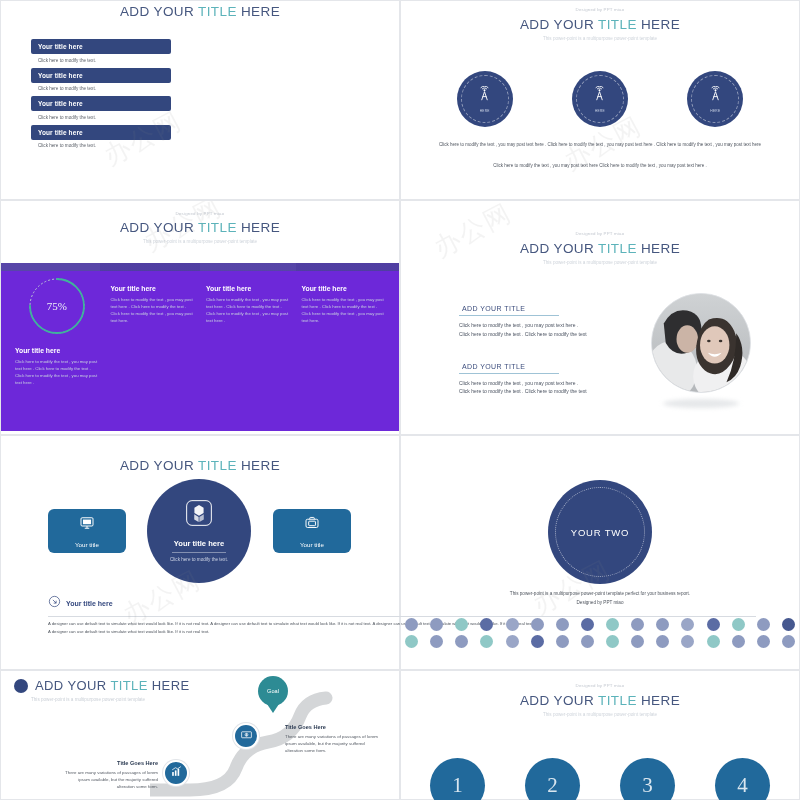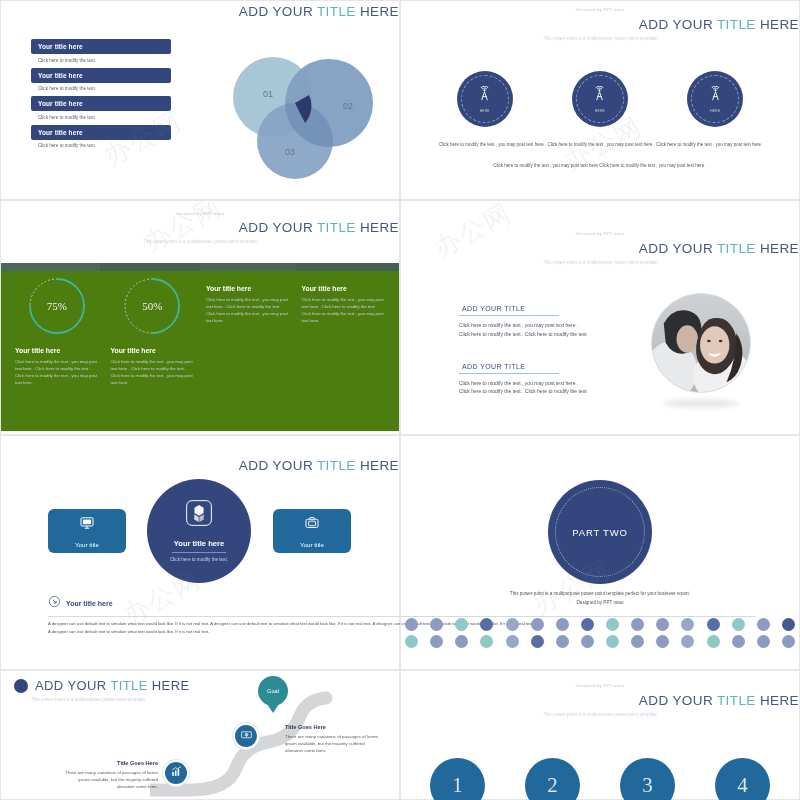--- a/index.html
+++ b/index.html
@@ -26,21 +26,21 @@
 
   
   .designed-by {
     text-align: center;
     font-size: 4.4px;
     color: #c2c7cf;
     letter-spacing: .2px;
     margin-top: 6px;
   }
   .slide-title {
-    text-align: right;
+    text-align: center;
     font-size: 13.5px;
     letter-spacing: .4px;
     color: #46577f;
     font-weight: 400;
   }
   .slide-title .t-accent { color: #5cb3ba; }
   .sub-line {
     text-align: center;
     font-size: 4.6px;
     color: #cfd4db;
@@ -95,21 +95,21 @@
   }
   .s2-para2 {
     position: absolute; left: 34px; right: 34px; top: 162px;
     font-size: 4.5px; color: #4e545e; text-align: center;
   }
 
   
   .s3-top { padding-top: 4px; }
   .s3-band {
     position: absolute; left: 0; right: 0; top: 62px; bottom: 3px;
-    background: #4d7c0f;
+    background: #6d28d9;
   }
   .s3-band::before {
     content: ""; position: absolute; left: 0; right: 0; top: 0; height: 8px;
     background: linear-gradient(90deg,#4a5a88 0 25%,#3c4d7d 25% 50%,#475886 50% 74%,#3c4d7d 74% 100%);
     opacity: .6;
   }
   .s3-cols { display: flex; height: 100%; padding: 12px 8px 0 8px; }
   .s3-col { flex: 1; padding: 0 6px; text-align: left; }
   .ring-wrap { display: flex; justify-content: center; }
   .ring { width: 62px; height: 62px; position: relative; }
@@ -248,35 +248,20 @@
       <div>
         <div class="s1-bar">Your title here</div>
         <div class="s1-note">Click here to modify the text.</div>
       </div>
       <div>
         <div class="s1-bar">Your title here</div>
         <div class="s1-note">Click here to modify the text.</div>
       </div>
     </div>
 
-    <div class="venn">
-      <svg viewBox="0 0 160 130">
-        <circle cx="50" cy="48" r="40" fill="#a7c7d7"></circle>
-        <circle cx="106" cy="54" r="44" fill="#a7c7d7" opacity=".92"></circle>
-        <circle cx="72" cy="92" r="38" fill="#a7c7d7" opacity=".92"></circle>
-        <g style="mix-blend-mode:multiply">
-          <circle cx="106" cy="54" r="44" fill="#9aa5d0" opacity=".55"></circle>
-          <circle cx="72" cy="92" r="38" fill="#9aa5d0" opacity=".45"></circle>
-        </g>
-        <path d="M72,54 L86,46 A26,26 0 0 1 82,74 Z" fill="#2b3a6b"></path>
-        <text class="venn-label" x="40" y="48">01</text>
-        <text class="venn-label" x="120" y="60">02</text>
-        <text class="venn-label" x="62" y="106">03</text>
-      </svg>
-    </div>
 
     <div class="wm" style="left:100px;top:120px">办公网</div>
   </div>
 
   <div class="slide">
     <div class="designed-by">Designed by PPT miao</div>
     <div class="slide-title" style="margin-top:5px">
       <span>ADD YOUR </span><span class="t-accent">TITLE</span><span> HERE</span>
     </div>
     <div class="sub-line">This power-point is a multipurpose power-point template</div>
@@ -338,29 +323,20 @@
                   <circle cx="31" cy="31" r="27" fill="none" stroke="#b9c2d8" stroke-width="1" stroke-dasharray="2 2"></circle>
                   <circle cx="31" cy="31" r="27" fill="none" stroke="#3fb39b" stroke-width="1.8" stroke-dasharray="127 169" stroke-linecap="round"></circle>
                 </svg>
             <div class="pct">75%</div>
           </div>
             </div>
           <div class="s3-h">Your title here</div>
           <div class="s3-b">Click here to modify the text , you may post text here . Click here to modify the text . Click here to modify the text , you may post text here .</div>
         </div>
         <div class="s3-col">
-          <div class="ring-wrap">
-              <div class="ring">
-            <svg width="62" height="62">
-                  <circle cx="31" cy="31" r="27" fill="none" stroke="#b9c2d8" stroke-width="1" stroke-dasharray="2 2"></circle>
-                  <circle cx="31" cy="31" r="27" fill="none" stroke="#3fb39b" stroke-width="1.8" stroke-dasharray="85 211" stroke-linecap="round"></circle>
-                </svg>
-            <div class="pct">50%</div>
-          </div>
-            </div>
           <div class="s3-h">Your title  here</div>
           <div class="s3-b">Click here to modify the text , you may post text here . Click here to modify the text . Click here to modify the text , you may post text here.</div>
         </div>
         <div class="s3-col">
           <div class="s3-h">Your title here</div>
           <div class="s3-b">Click here to modify the text , you may post text here . Click here to modify the text . Click here to modify the text , you may post text here .</div>
         </div>
         <div class="s3-col">
           <div class="s3-h">Your title here</div>
           <div class="s3-b">Click here to modify the text , you may post text here . Click here to modify the text . Click here to modify the text , you may post text here.</div>
@@ -483,21 +459,21 @@
       </span>
       <span class="ttl">Your title here</span>
     </div>
     <div class="s5-rule"></div>
     <div class="s5-p">A designer can use default text to simulate what text would look like. If it is not real text. A designer can use default text to simulate what text would look like. If it is not real text. A designer can use default text to simulate what text would look like. If it is not real text.</div>
     <div class="s5-p" style="margin-top:1px">A designer can use default text to simulate what text would look like. If it is not real text.</div>
   </div>
   <div class="wm" style="left:120px;top:580px">办公网</div>
 
   <div class="pt-circle" style="pointer-events:auto">
-    <span class="t">PART TWO</span>
+    <span class="t">YOUR TWO</span>
   </div>
   <div class="pt-sub">
     <div>This power-point is a multipurpose power-point template perfect for your business report.</div>
     <div>Designed by PPT miao</div>
   </div>
   <div class="dotgrid">
     <div class="dotrow">
       <span class="dot" style="background:#8e9bc0"></span>
         <span class="dot" style="background:#8e9bc0"></span>
         <span class="dot" style="background:#8fc8c6"></span>

